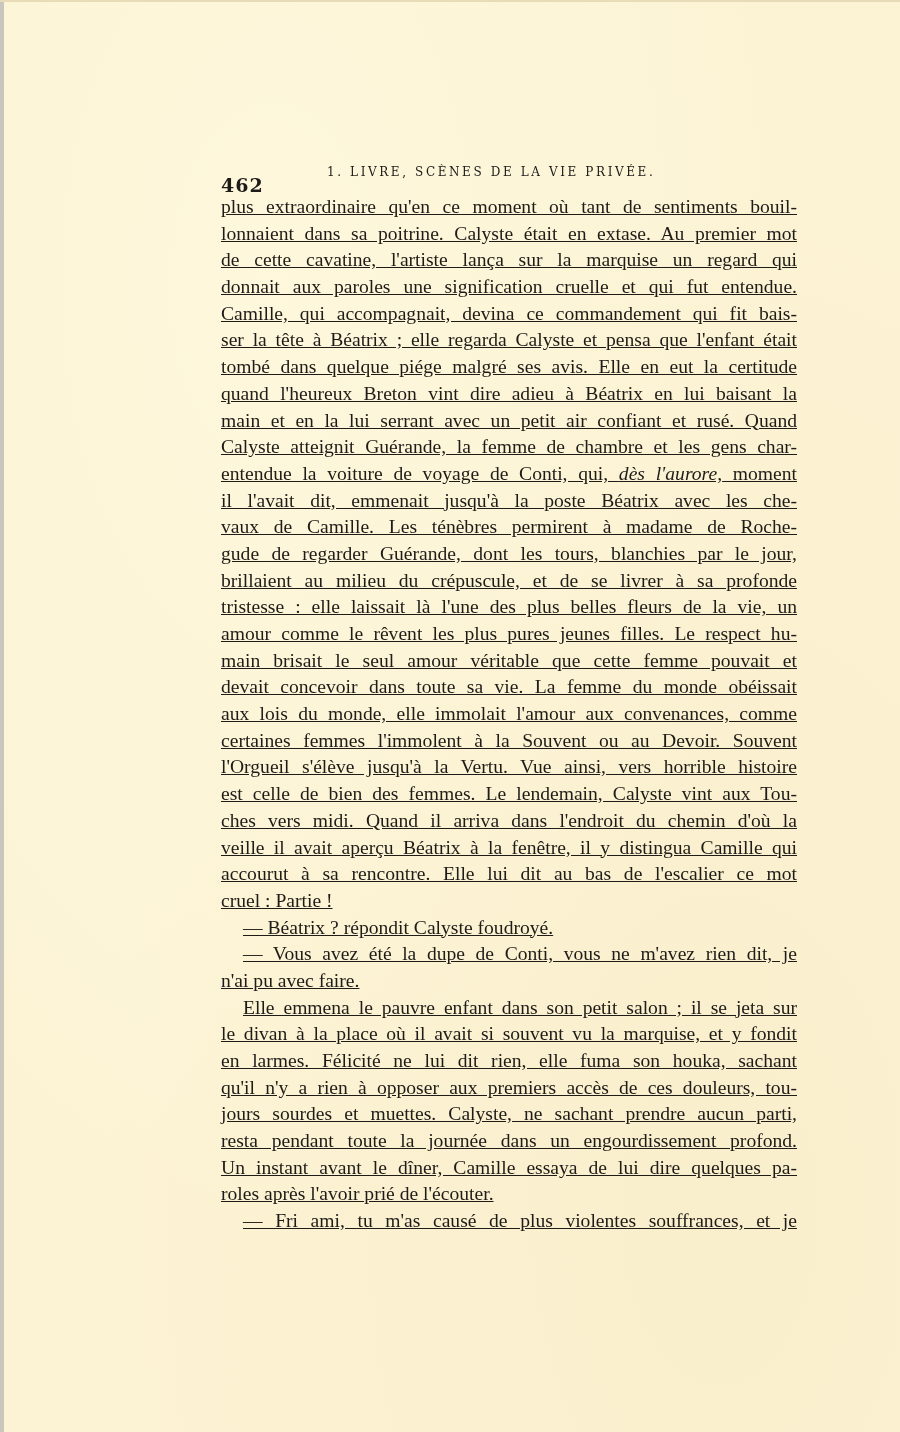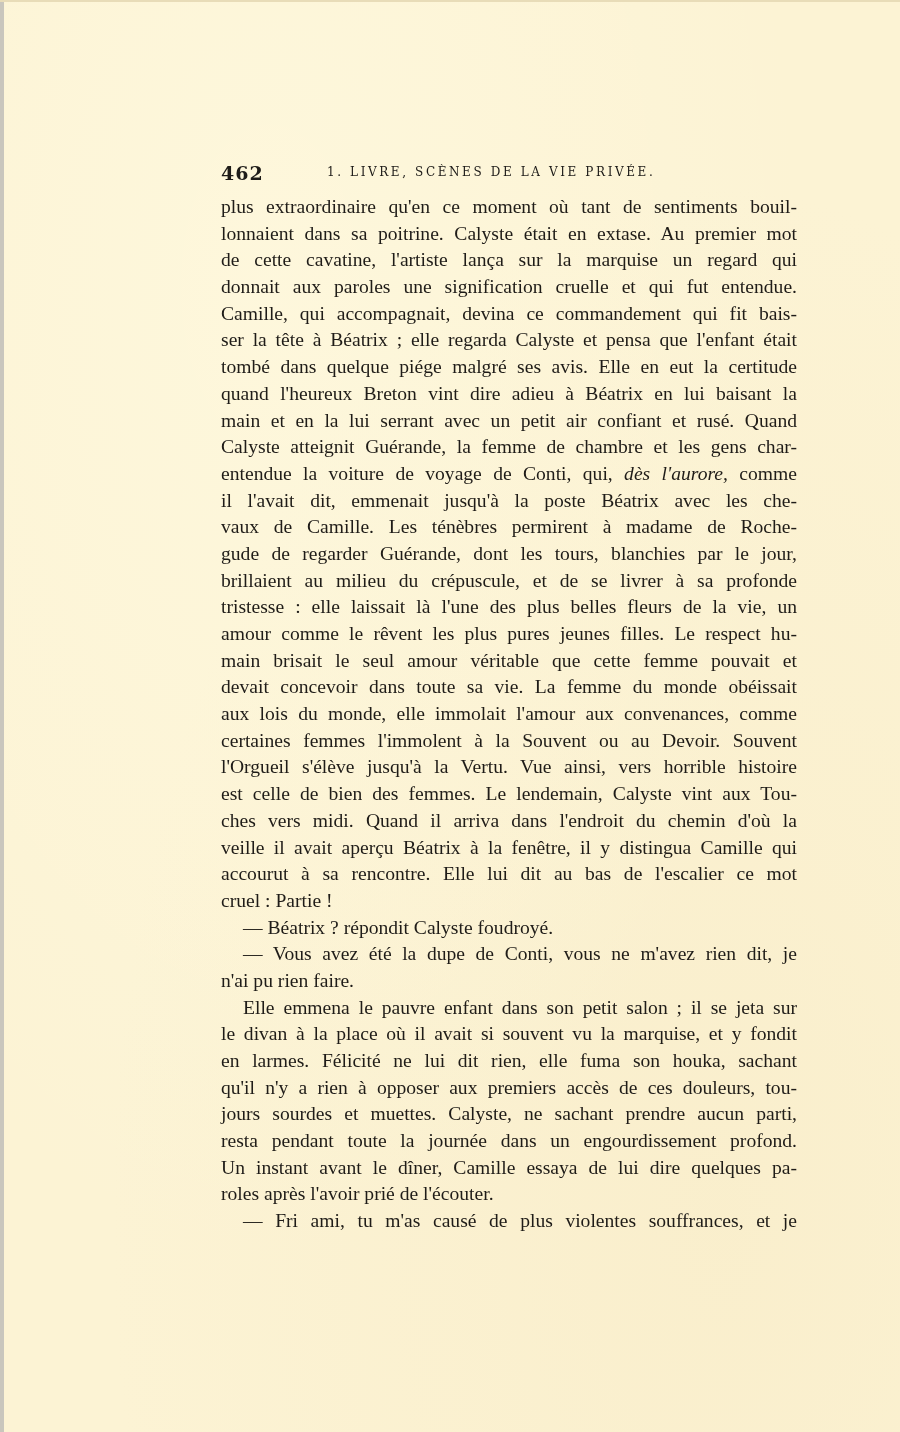--- a/index.html
+++ b/index.html
@@ -36,21 +36,21 @@
     left: 221px;
     top: 162px;
     width: 576px;
     height: 26px;
     font-family: "DejaVu Serif", serif;
     color: #1d1b18;
   }
   .page-number {
     position: absolute;
     left: 0;
-    top: 0;
+    top: 12px;
     font-size: 19px;
     font-weight: bold;
     letter-spacing: 1px;
   }
   .running-head {
     position: absolute;
     left: 106px;
     top: 3px;
     font-size: 12px;
     font-weight: normal;
@@ -66,20 +66,21 @@
     font-size: 19.6px;
     line-height: 26.7px;
     color: #1f1c18;
   }
   .line {
     display: block;
     height: 26.7px;
     white-space: nowrap;
     text-align: justify;
     text-align-last: justify;
+    text-decoration: underline;
   }
   .line.last {
     text-align-last: left;
   }
   .line.indent {
     padding-left: 22px;
   }
   .line em {
     font-style: italic;
   }
@@ -100,40 +101,40 @@
     <span class="line">plus extraordinaire qu'en ce moment où tant de sentiments bouil-</span>
     <span class="line">lonnaient dans sa poitrine. Calyste était en extase. Au premier mot</span>
     <span class="line">de cette cavatine, l'artiste lança sur la marquise un regard qui</span>
     <span class="line">donnait aux paroles une signification cruelle et qui fut entendue.</span>
     <span class="line">Camille, qui accompagnait, devina ce commandement qui fit bais-</span>
     <span class="line">ser la tête à Béatrix ; elle regarda Calyste et pensa que l'enfant était</span>
     <span class="line">tombé dans quelque piége malgré ses avis. Elle en eut la certitude</span>
     <span class="line">quand l'heureux Breton vint dire adieu à Béatrix en lui baisant la</span>
     <span class="line">main et en la lui serrant avec un petit air confiant et rusé. Quand</span>
     <span class="line">Calyste atteignit Guérande, la femme de chambre et les gens char-</span>
-    <span class="line"><span>entendue la voiture de voyage de Conti, qui, </span><em>dès l'aurore,</em><span> comme</span></span>
+    <span class="line"><span>entendue la voiture de voyage de Conti, qui, </span><em>dès l'aurore,</em><span> moment</span></span>
     <span class="line">il l'avait dit, emmenait jusqu'à la poste Béatrix avec les che-</span>
     <span class="line">vaux de Camille. Les ténèbres permirent à madame de Roche-</span>
     <span class="line">gude de regarder Guérande, dont les tours, blanchies par le jour,</span>
     <span class="line">brillaient au milieu du crépuscule, et de se livrer à sa profonde</span>
     <span class="line">tristesse : elle laissait là l'une des plus belles fleurs de la vie, un</span>
     <span class="line">amour comme le rêvent les plus pures jeunes filles. Le respect hu-</span>
     <span class="line">main brisait le seul amour véritable que cette femme pouvait et</span>
     <span class="line">devait concevoir dans toute sa vie. La femme du monde obéissait</span>
     <span class="line">aux lois du monde, elle immolait l'amour aux convenances, comme</span>
     <span class="line">certaines femmes l'immolent à la Souvent ou au Devoir. Souvent</span>
     <span class="line">l'Orgueil s'élève jusqu'à la Vertu. Vue ainsi, vers horrible histoire</span>
     <span class="line">est celle de bien des femmes. Le lendemain, Calyste vint aux Tou-</span>
     <span class="line">ches vers midi. Quand il arriva dans l'endroit du chemin d'où la</span>
     <span class="line">veille il avait aperçu Béatrix à la fenêtre, il y distingua Camille qui</span>
     <span class="line">accourut à sa rencontre. Elle lui dit au bas de l'escalier ce mot</span>
     <span class="line last">cruel : Partie !</span>
     <span class="line last indent">— Béatrix ? répondit Calyste foudroyé.</span>
     <span class="line indent">— Vous avez été la dupe de Conti, vous ne m'avez rien dit, je</span>
-    <span class="line last">n'ai pu rien faire.</span>
+    <span class="line last">n'ai pu avec faire.</span>
     <span class="line indent">Elle emmena le pauvre enfant dans son petit salon ; il se jeta sur</span>
     <span class="line">le divan à la place où il avait si souvent vu la marquise, et y fondit</span>
     <span class="line">en larmes. Félicité ne lui dit rien, elle fuma son houka, sachant</span>
     <span class="line">qu'il n'y a rien à opposer aux premiers accès de ces douleurs, tou-</span>
     <span class="line">jours sourdes et muettes. Calyste, ne sachant prendre aucun parti,</span>
     <span class="line">resta pendant toute la journée dans un engourdissement profond.</span>
     <span class="line">Un instant avant le dîner, Camille essaya de lui dire quelques pa-</span>
     <span class="line last">roles après l'avoir prié de l'écouter.</span>
     <span class="line indent">— Fri ami, tu m'as causé de plus violentes souffrances, et je</span>
   </div>

